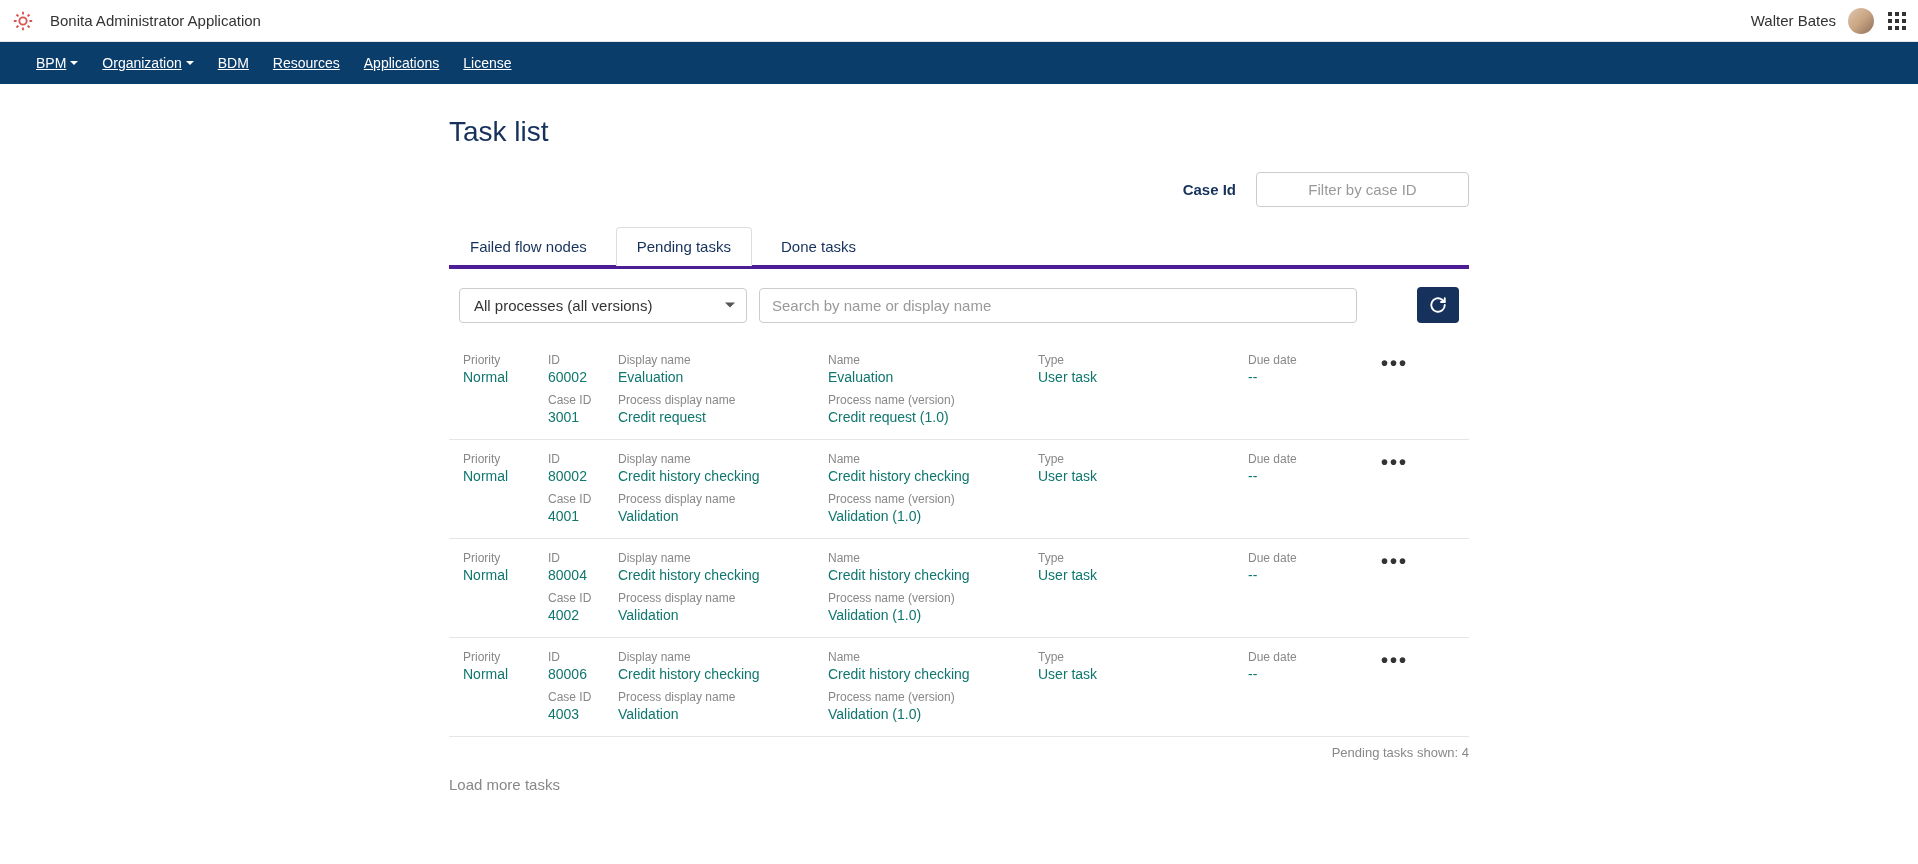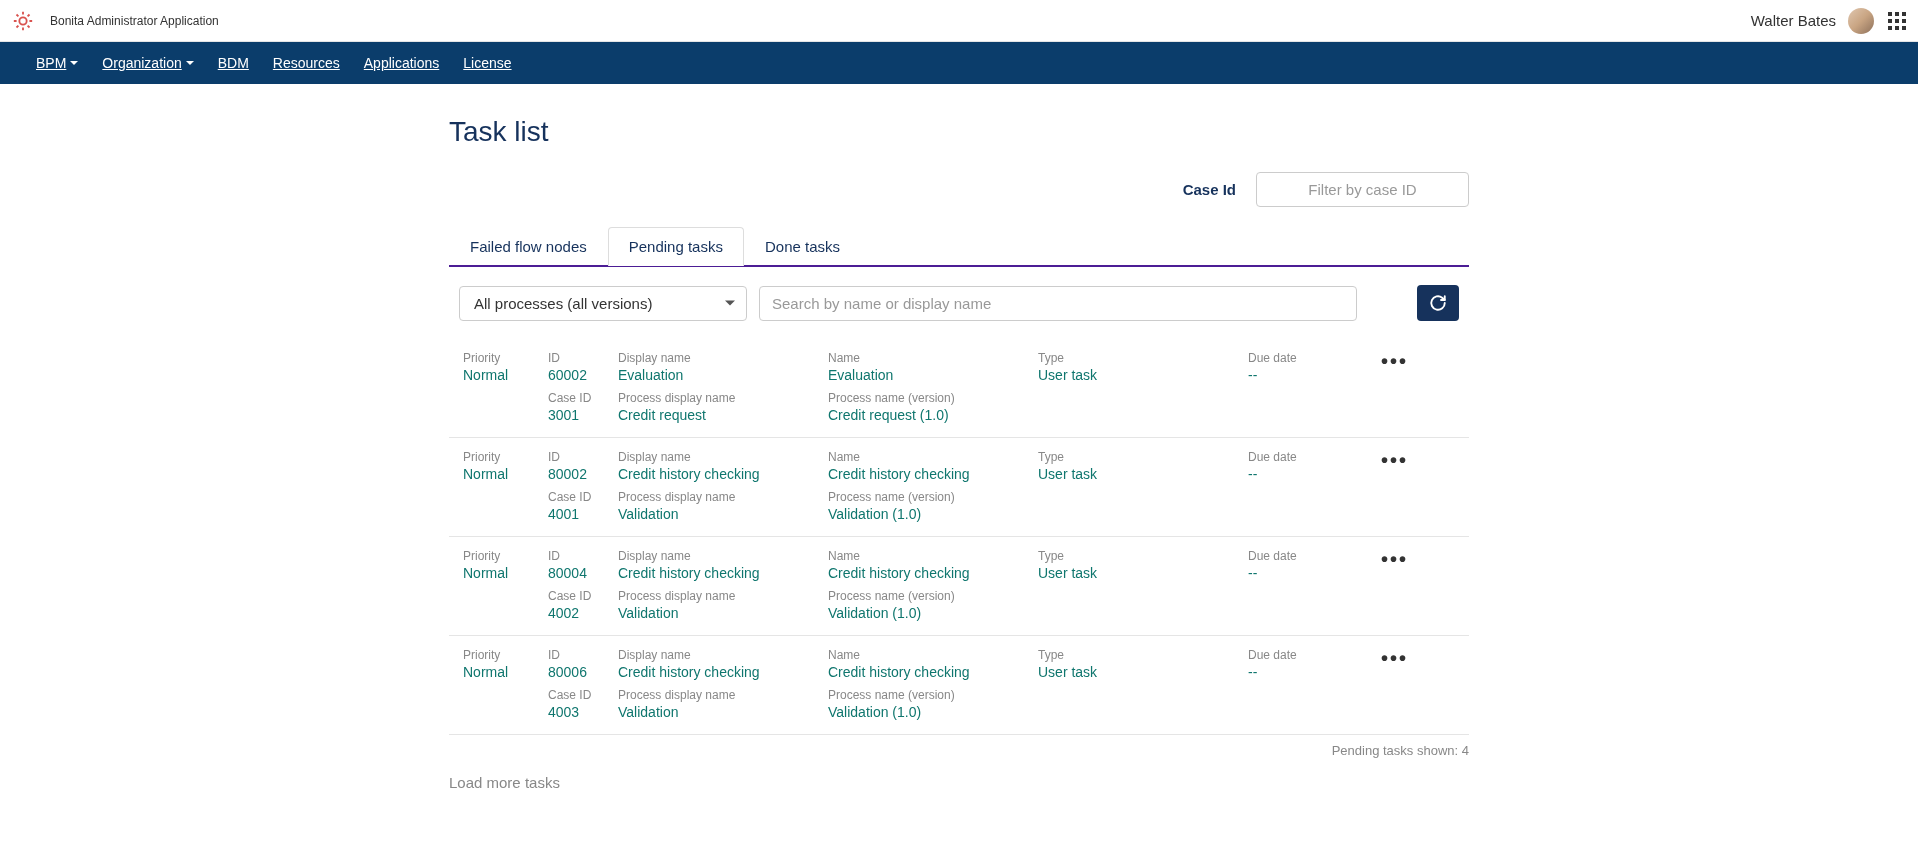--- a/index.html
+++ b/index.html
@@ -18,21 +18,21 @@
     border-bottom: 1px solid #e5e5e5;
     height: 42px;
   }
   .topbar .logo {
     width: 22px;
     height: 22px;
     margin-right: 16px;
     color: #d9534f;
   }
   .topbar .app-title {
-    font-size: 12px;
+    font-size: 15px;
     color: #333;
     flex: 0 0 auto;
   }
   .topbar .spacer { flex: 1; }
   .topbar .username {
     font-size: 15px;
     color: #333;
     margin-right: 12px;
   }
   .topbar .avatar {
@@ -113,21 +113,22 @@
     padding: 8px 12px;
     border: 1px solid #ccc;
     border-radius: 4px;
     font-size: 15px;
     text-align: center;
   }
   .filter-row input::placeholder { color: #999; }
   
   .tabs {
     display: flex;
-    border-bottom: 2px solid #4c1d95;
+    border-bottom: 4px solid #4c1d95;
+    gap: 8px;
   }
   .tab {
     padding: 10px 20px;
     font-size: 15px;
     color: #16325c;
     cursor: pointer;
     border: 1px solid transparent;
     border-bottom: none;
     margin-bottom: -1px;
   }

